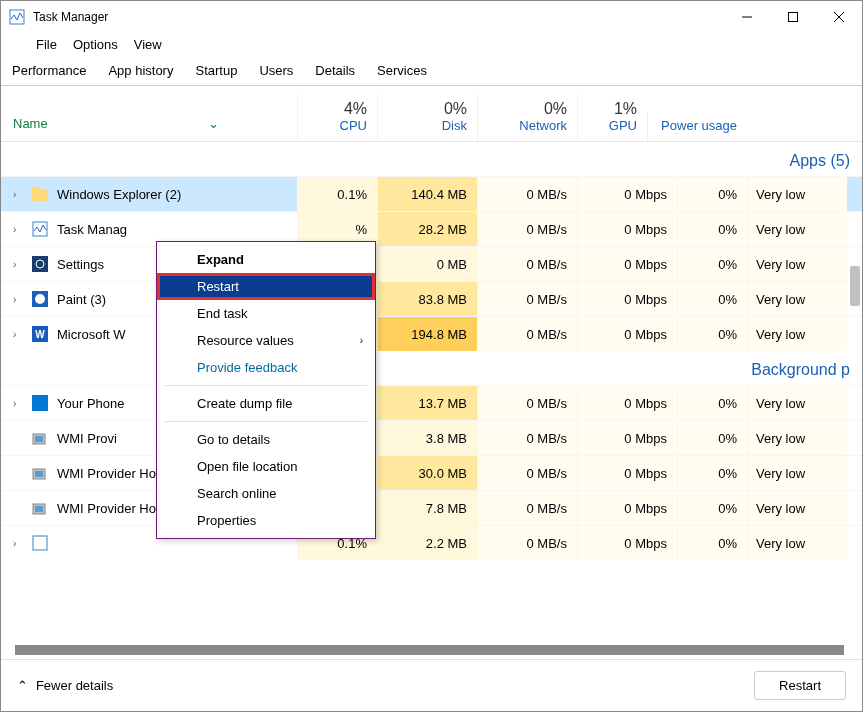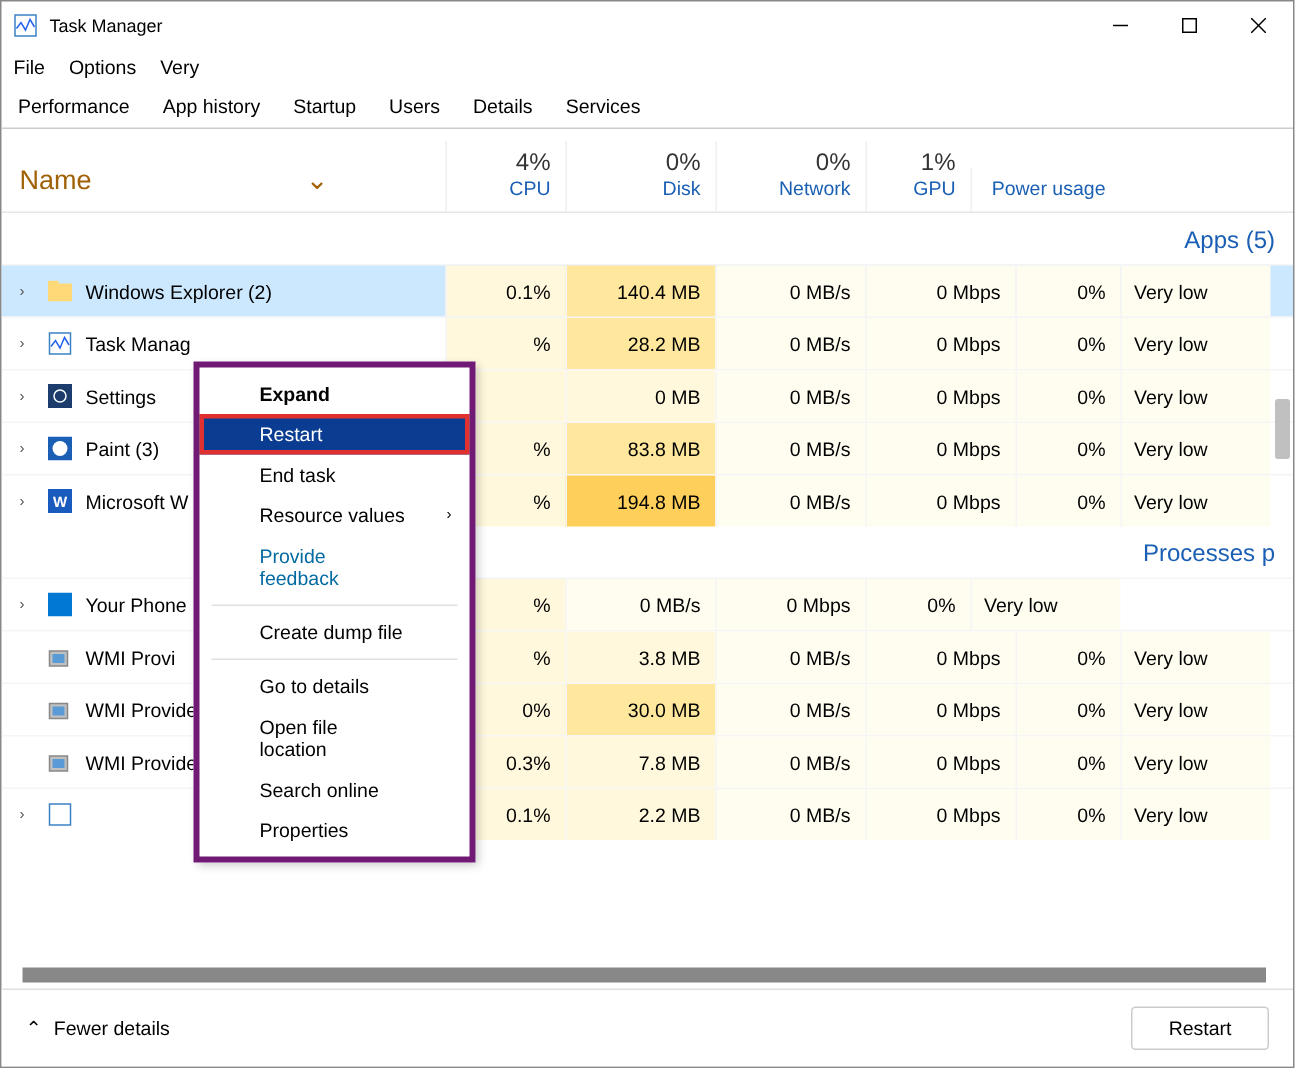--- a/index.html
+++ b/index.html
@@ -2,28 +2,28 @@
 <html><head>
 <meta charset="utf-8">
 <style>
 * { box-sizing: border-box; margin: 0; padding: 0; font-family: "Segoe UI", sans-serif; }
 body { background: #fff; width: 863px; height: 712px; overflow: hidden; position: relative; border: 1px solid #888; }
 .titlebar { display: flex; align-items: center; height: 32px; padding: 0 0 0 8px; }
 .titlebar .app-icon { width: 16px; height: 16px; margin-right: 8px; display: flex; align-items: center; justify-content: center; }
 .titlebar .title { font-size: 12px; color: #000; }
 .titlebar .window-controls { margin-left: auto; display: flex; }
 .titlebar .win-btn { width: 46px; height: 32px; display: flex; align-items: center; justify-content: center; font-size: 12px; }
-.menubar { display: flex; padding: 4px 8px; gap: 16px; font-size: 13px; color: #000; }
+.menubar { display: flex; padding: 4px 8px; gap: 16px; font-size: 13px; color: #000; margin-left: 27px; }
 .menubar span { cursor: default; }
 .tabs { display: flex; border-bottom: 1px solid #ccc; font-size: 13px; }
 .tabs .tab { padding: 6px 10px; border: 1px solid transparent; }
 .tabs .tab.active { border: 1px solid #ccc; border-bottom: 1px solid #fff; background: #fff; margin-bottom: -1px; }
 .table-wrap { position: relative; height: 560px; overflow: hidden; }
 .headers { display: flex; border-bottom: 1px solid #e5e5e5; height: 56px; align-items: flex-end; }
-.col-name-hdr { width: 296px; display: flex; align-items: flex-end; justify-content: space-between; padding: 0 8px 10px 12px; color: #a16207; font-size: 18px; }
+.col-name-hdr { width: 296px; display: flex; align-items: flex-end; justify-content: space-between; padding: 0 8px 10px 12px; color: #15803d; font-size: 13px; }
 .col-name-hdr .chev { margin-right: 70px; }
 .metric-hdr { text-align: right; padding: 6px 10px 8px 0; color: #1a5fb4; font-size: 13px; border-left: 1px solid #f0f0f0; }
 .metric-hdr .pct { font-size: 16px; color: #333; }
 .col-cpu { width: 80px; }
 .col-mem { width: 100px; }
 .col-disk { width: 100px; }
 .col-net { width: 100px; }
 .col-gpu { width: 70px; }
 .col-power { width: 100px; padding-left: 8px; text-align: right; }
 .rows { position: relative; }
@@ -35,21 +35,21 @@
 .name-cell .proc-icon { width: 18px; height: 18px; display: inline-flex; align-items: center; justify-content: center; font-size: 12px; }
 .cell { text-align: right; padding-right: 10px; border-left: 1px solid #f5f5f5; height: 100%; display: flex; align-items: center; justify-content: flex-end; }
 .cell.power { justify-content: flex-start; padding-left: 8px; padding-right: 0; }
 .heat-cpu { background: #fff8dc; }
 .heat-mem { background: #ffe89e; }
 .heat-mem-dark { background: #ffcf5c; }
 .heat-disk { background: #fffcf0; }
 .heat-net { background: #fffcf0; }
 .heat-gpu { background: #fffcf0; }
 .heat-power { background: #fffcf0; }
-.context-menu { position: absolute; left: 128px; top: 240px; width: 188px; background: #fff; border: 4px solid #701a75; box-shadow: 2px 2px 6px rgba(0,0,0,0.2); font-size: 13px; z-index: 100; padding: 4px 0; }
+.context-menu { position: absolute; left: 155px; top: 240px; width: 220px; background: #fff; border: 1px solid #701a75; box-shadow: 2px 2px 6px rgba(0,0,0,0.2); font-size: 13px; z-index: 100; padding: 4px 0; }
 .context-menu .cm-item { padding: 6px 40px 6px 40px; position: relative; }
 .context-menu .cm-item.bold { font-weight: 600; }
 .context-menu .cm-item.highlighted { background: #0a3d91; color: #fff; border: 3px solid #e03030; padding: 3px 37px; }
 .context-menu .cm-item.disabled { color: #0369a1; }
 .context-menu .cm-sep { height: 1px; background: #e0e0e0; margin: 4px 8px; }
 .context-menu .cm-item .arrow { position: absolute; right: 12px; top: 8px; font-size: 10px; }
 .footer { position: absolute; bottom: 0; left: 0; right: 0; height: 52px; border-top: 1px solid #e0e0e0; display: flex; align-items: center; padding: 0 16px; background: #fff; }
 .footer .fewer { display: flex; align-items: center; gap: 8px; font-size: 13px; }
 .footer .restart-btn { margin-left: auto; border: 1px solid #ccc; padding: 6px 24px; font-size: 13px; background: #fff; border-radius: 3px; }
 .scrollbar-v { position: absolute; right: 2px; top: 180px; width: 10px; height: 40px; background: #c0c0c0; border-radius: 2px; }
@@ -83,21 +83,21 @@
           <line x1="0" y1="0" x2="10" y2="10" stroke="#000"></line>
           <line x1="10" y1="0" x2="0" y2="10" stroke="#000"></line>
         </svg>
       </div>
   </div>
 </div>
 
 <div class="menubar">
   <span>File</span>
   <span>Options</span>
-  <span>Very</span>
+  <span>View</span>
 </div>
 
 <div class="tabs">
   <div class="tab">Performance</div>
   <div class="tab">App history</div>
   <div class="tab">Startup</div>
   <div class="tab">Users</div>
   <div class="tab">Details</div>
   <div class="tab">Services</div>
 </div>
@@ -220,33 +220,34 @@
           <span>Microsoft W</span>
         </div>
       <div class="cell col-cpu heat-cpu">%</div>
       <div class="cell col-mem heat-mem-dark">194.8 MB</div>
       <div class="cell col-disk heat-disk">0 MB/s</div>
       <div class="cell col-net heat-net">0 Mbps</div>
       <div class="cell col-gpu heat-gpu">0%</div>
       <div class="cell col-power power heat-power">Very low</div>
     </div>
 
-    <div class="section-hdr">Processes p</div>
+    <div class="section-hdr">Background p</div>
 
     <div class="row">
       <div class="name-cell">
           <span class="expand">›</span>
           <span class="proc-icon">
             <svg width="16" height="16">
               <rect width="16" height="16" fill="#0078d4"></rect>
             </svg>
           </span>
           <span>Your Phone</span>
         </div>
       <div class="cell col-cpu heat-cpu">%</div>
+      <div class="cell col-mem heat-mem">13.7 MB</div>
       <div class="cell col-disk heat-disk">0 MB/s</div>
       <div class="cell col-net heat-net">0 Mbps</div>
       <div class="cell col-gpu heat-gpu">0%</div>
       <div class="cell col-power power heat-power">Very low</div>
     </div>
 
     <div class="row">
       <div class="name-cell">
           <span class="expand" style="visibility:hidden">›</span>
           <span class="proc-icon">

